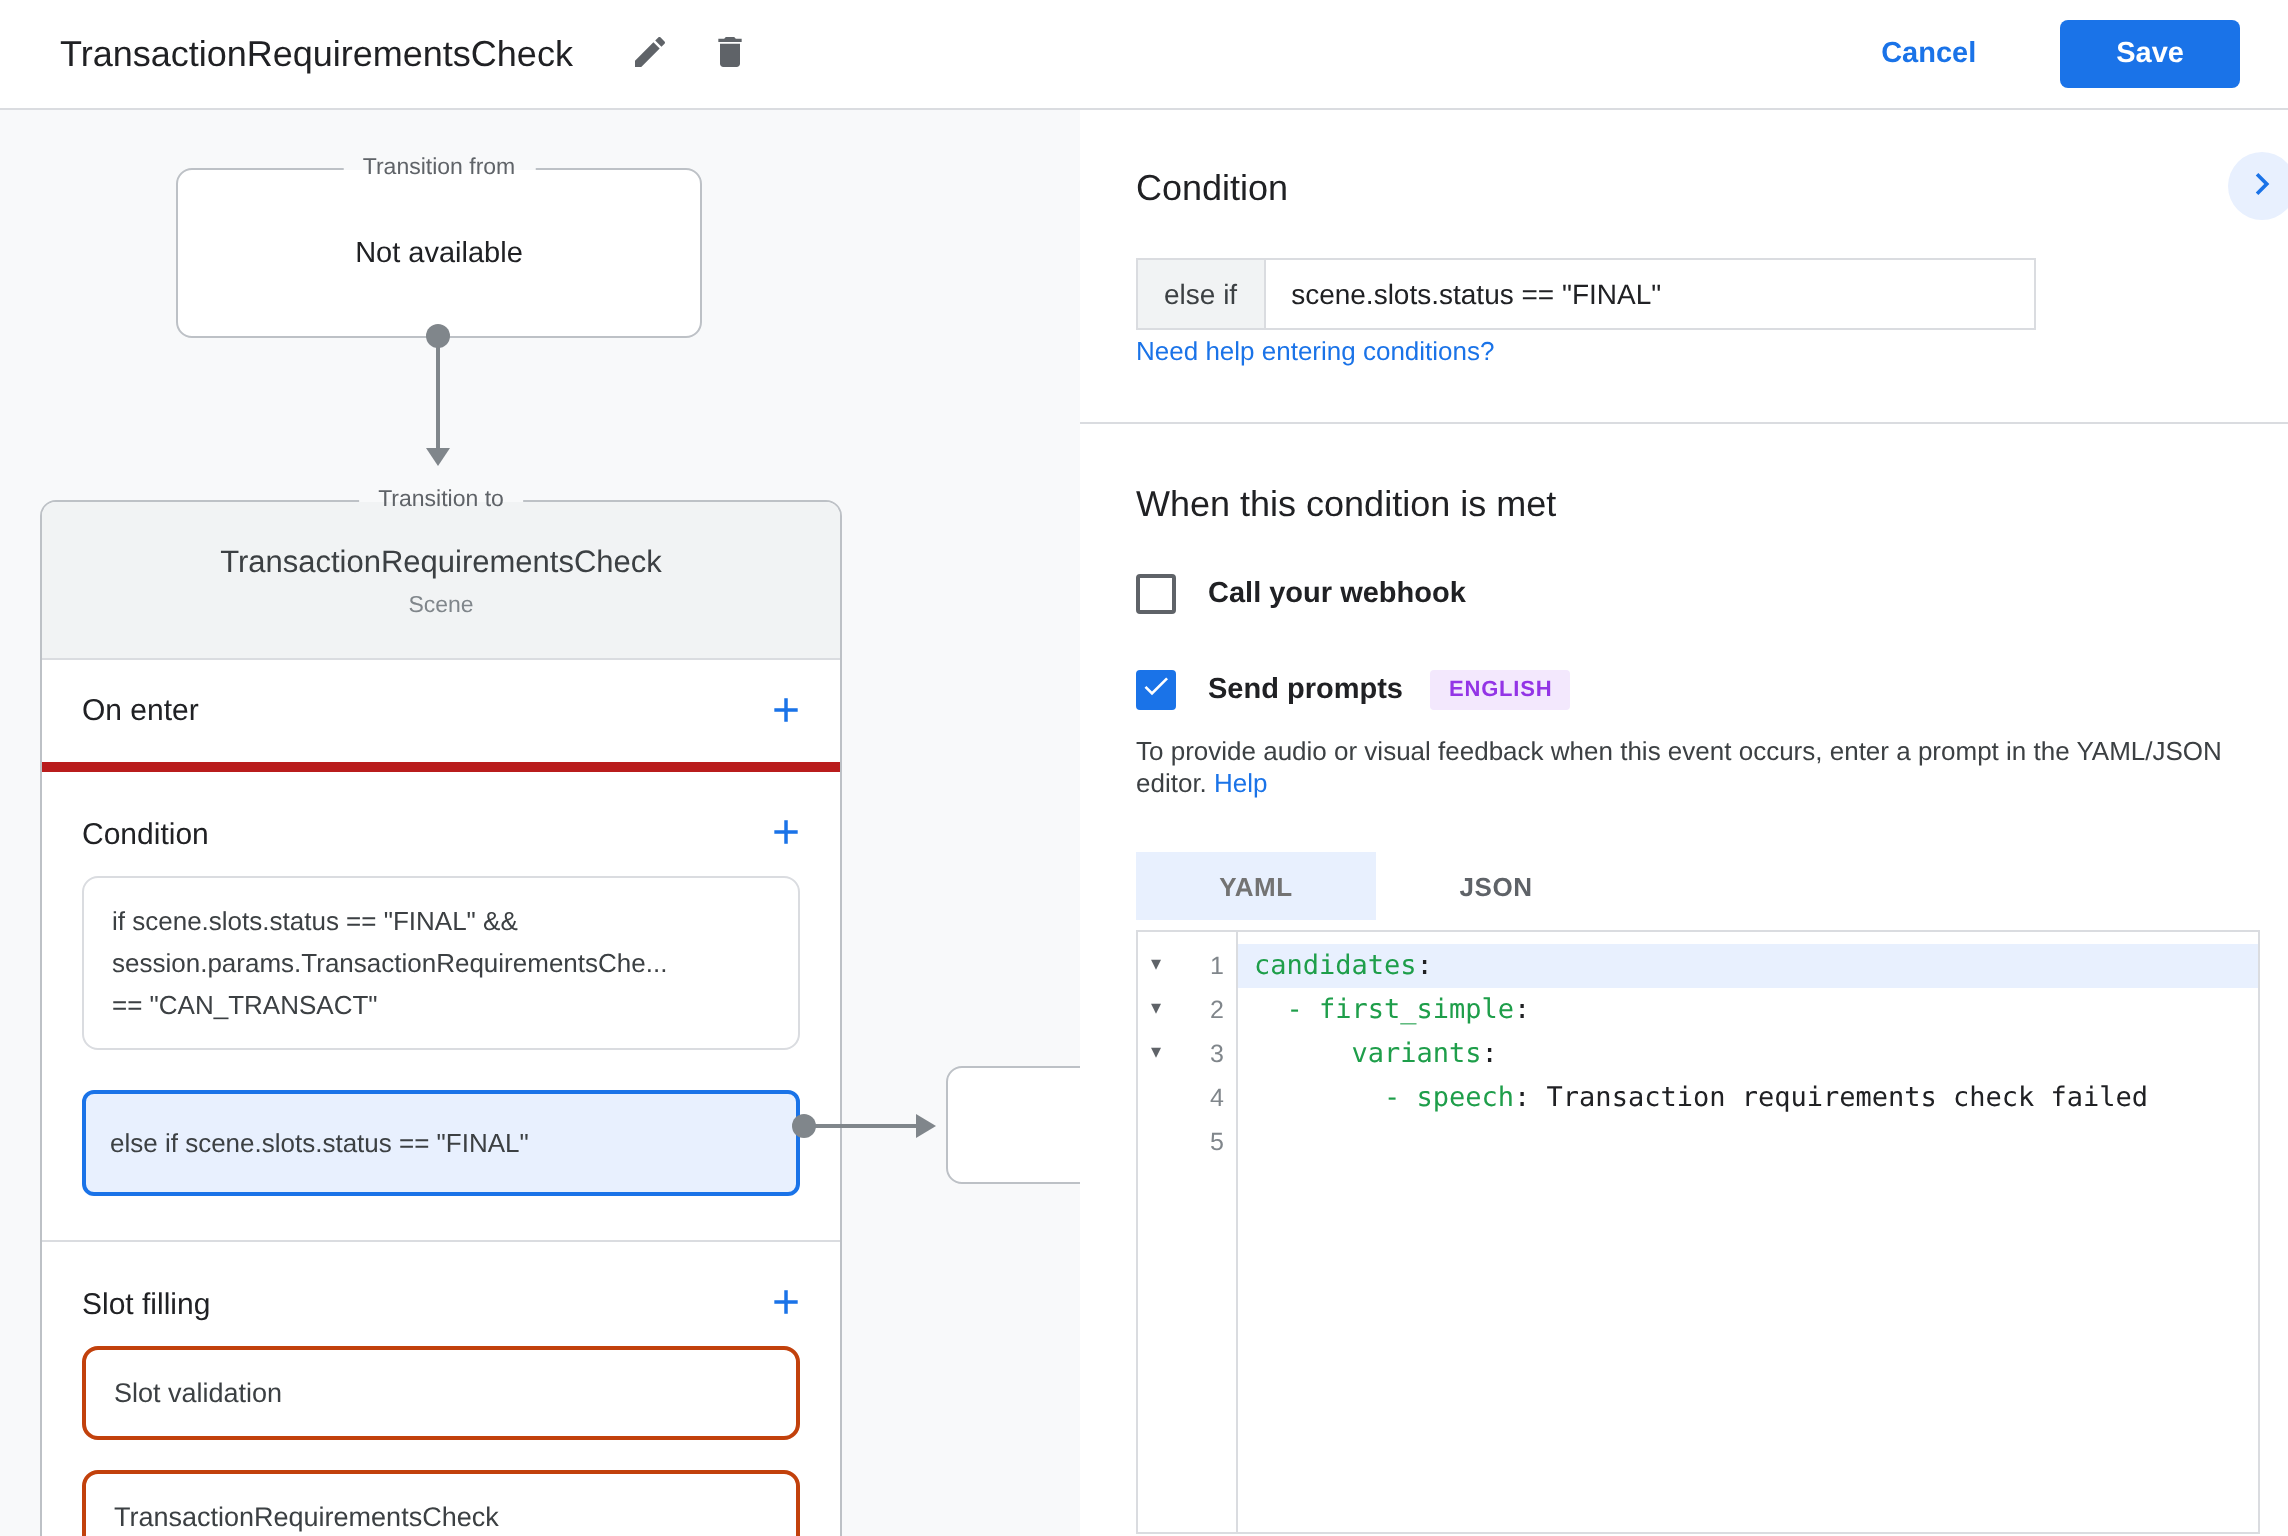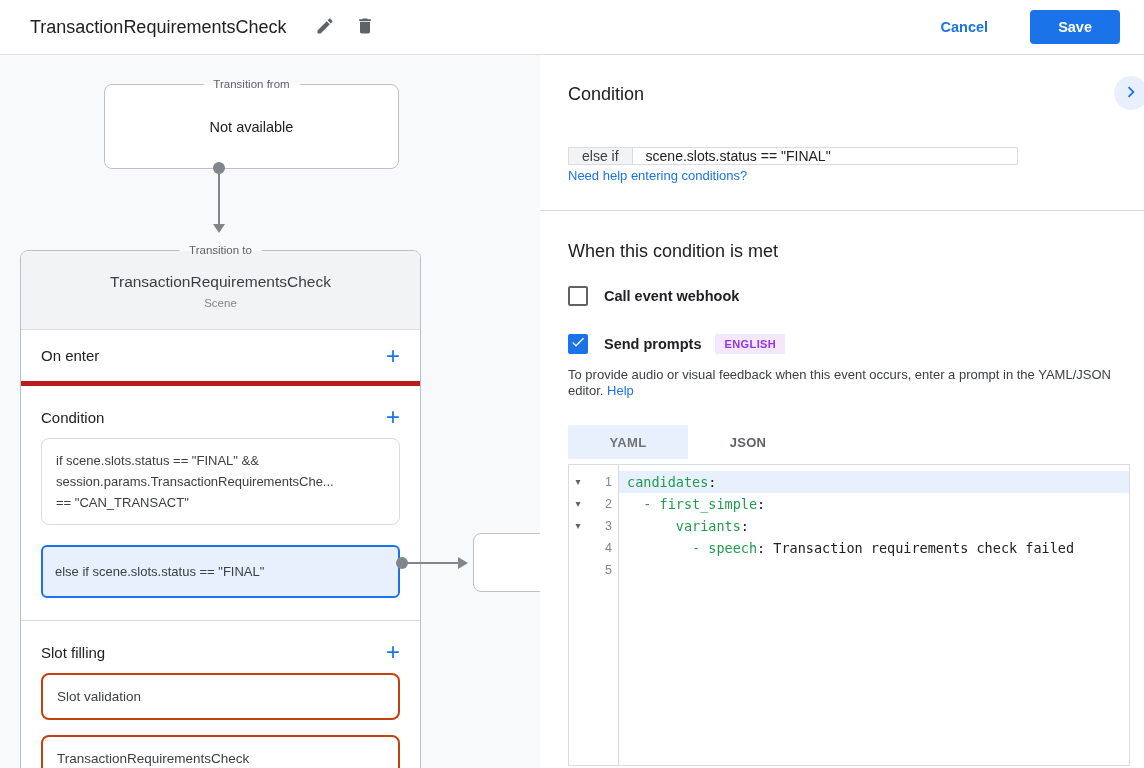--- a/index.html
+++ b/index.html
@@ -33,22 +33,22 @@
   .main { display:flex; height:713px; }
   .left { width:540px; flex:none; background:#f8f9fa; position:relative; overflow:hidden; }
   .right { flex:1; background:#fff; position:relative; overflow:hidden; }
 
   
   .float-label {
     position:absolute; top:-8px; left:50%; transform:translateX(-50%);
     font-size:11.5px; color:#5f6368; padding:0 10px; white-space:nowrap; line-height:15px;
   }
   .tfrom {
-    position:absolute; left:88px; top:29px; width:295px; height:85px;
-    background:#fff; border:1px solid #bdc1c6; border-radius:8px;margin-left:16px;
+    position:absolute; left:88px; top:29px; width:263px; height:85px;
+    background:#fff; border:1px solid #bdc1c6; border-radius:8px;
   }
   .tfrom .float-label { background:linear-gradient(180deg,#f8f9fa 53%,#ffffff 53%); }
   .tfrom-content {
     height:100%; display:flex; align-items:center; justify-content:center;
     font-size:14.5px; color:#202124;
   }
   .conn-dot { position:absolute; width:12px; height:12px; border-radius:50%; background:#80868b; }
   .conn-vline { position:absolute; width:2px; background:#80868b; }
   .conn-hline { position:absolute; height:2px; background:#80868b; }
   .arrow-down {
@@ -108,21 +108,21 @@
 
   
   .rp-sec { padding:0 14px 0 28px; }
   .rp-heading { font-size:18px; font-weight:normal; color:#202124; margin:0; line-height:21px; }
   .rp-sec1 { padding-top:29px; }
   .collapse-btn {
     position:absolute; top:21px; right:-4px; width:34px; height:34px;
     border-radius:50%; background:#e8f0fe; border:none; cursor:pointer;
     display:flex; align-items:center; justify-content:center; padding:0;
   }
-  .cond-input-row { display:flex; margin-top:24px; height:36px; width:450px;align-items:flex-end; }
+  .cond-input-row { display:flex; margin-top:24px; height:36px; width:450px; }
   .cond-prefix {
     background:#f1f3f4; border:1px solid #dadce0; border-right:none;
     display:flex; align-items:center; padding:0 13px; font-size:14px; color:#3c4043; flex:none;
   }
   .cond-input {
     flex:1; border:1px solid #dadce0; background:#fff; font-size:14px; color:#202124;
     padding:0 13px; outline:none; font-family:inherit; min-width:0;
   }
   .help-link { display:inline-block; margin-top:3px; color:#1a73e8; font-size:13px; text-decoration:none; cursor:pointer; }
   .rp-divider { border-bottom:1px solid #dadce0; margin-top:26px; }
@@ -262,21 +262,21 @@
       <a class="help-link">Need help entering conditions?</a>
     </div>
 
     <div class="rp-divider"></div>
 
     <div class="rp-sec">
       <h2 class="rp-heading when-heading">When this condition is met</h2>
 
       <div class="check-row">
         <div class="checkbox"></div>
-        <span class="check-label">Call event webhook</span>
+        <span class="check-label">Call your webhook</span>
       </div>
 
       <div class="check-row">
         <div class="checkbox checked">
           <span>
             <svg width="16" height="16" viewBox="0 0 24 24">
                 <path d="M9 16.2L4.8 12l-1.4 1.4L9 19 21 7l-1.4-1.4z" fill="#ffffff"></path>
               </svg>
           </span>
         </div>

